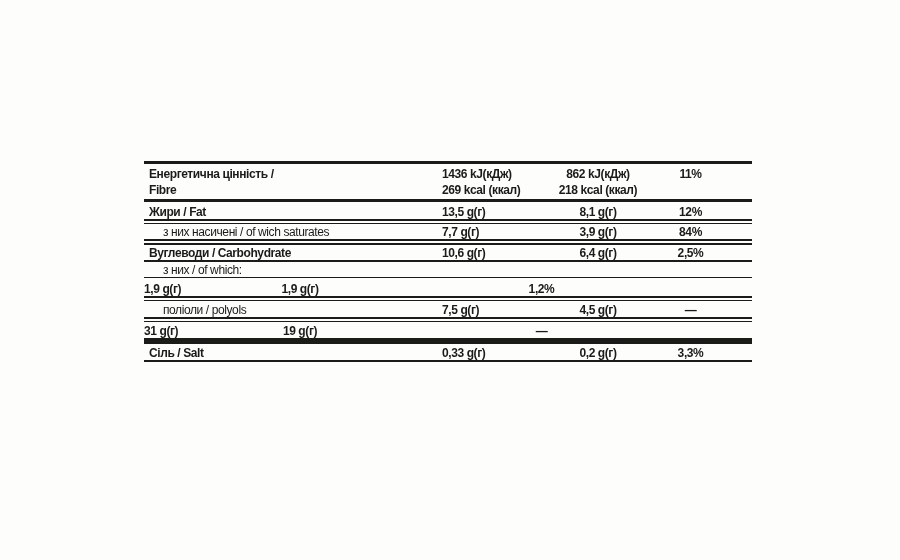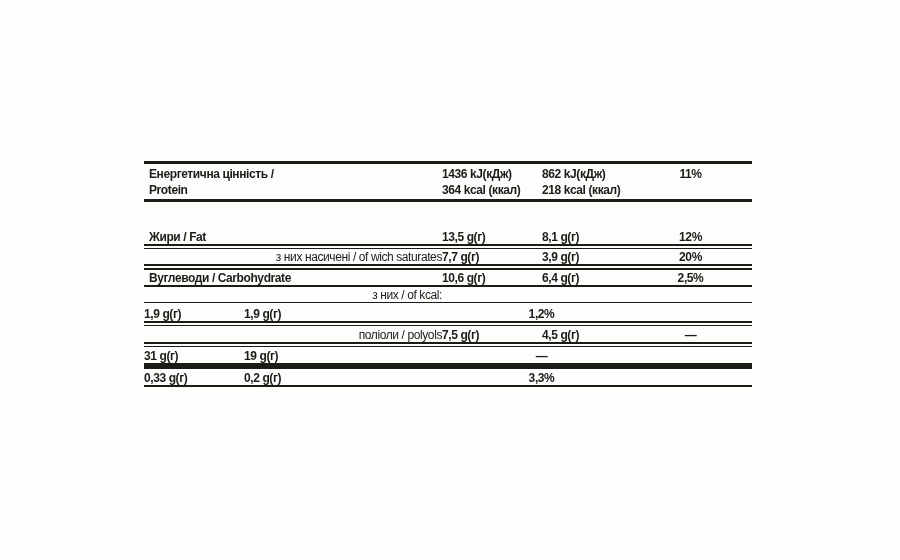--- a/index.html
+++ b/index.html
@@ -44,41 +44,40 @@
     display: flex;
     align-items: flex-end;
     padding-bottom: 1px;
     font-size: 12px;
     letter-spacing: -0.4px;
     line-height: 1;
     white-space: nowrap;
   }
   .r15 { height: 15px; }
   .r16 { height: 16px; }
-  .r17 { height: 17px; margin-top: 25px; }
+  .r17 { height: 17px; }
   .r18 { height: 18px; }
   .row .name {
     flex: 0 0 298px;
     padding-left: 5px;
     font-weight: 700;
     overflow: visible;
   }
   .row.sub .name {
     padding-left: 19px;
     font-weight: 400;
-    text-align: right;
   }
   .row .v1 {
     flex: 0 0 100px;
     font-weight: 700;
   }
   .row .v2 {
     flex: 0 0 112px;
     font-weight: 700;
-    text-align: left;
+    text-align: center;
   }
   .row .pct {
     flex: 1 1 auto;
     font-weight: 700;
     text-align: center;
     padding-right: 25px;
   }
   
   .row.energy {
     height: 35px;
@@ -93,25 +92,25 @@
 <body>
 
 <div class="canvas">
   <div class="ntable">
 
     <div class="divider d3"></div>
 
     <div class="row energy">
       <div class="name cell2">
         <div>Енергетична цінність /</div>
-        <div>Protein</div>
+        <div>Fibre</div>
       </div>
       <div class="v1 cell2">
         <div>1436 kJ(кДж)</div>
-        <div>364 kcal (ккал)</div>
+        <div>269 kcal (ккал)</div>
       </div>
       <div class="v2 cell2">
         <div>862 kJ(кДж)</div>
         <div>218 kcal (ккал)</div>
       </div>
       <div class="pct">11%</div>
     </div>
 
     <div class="divider d3"></div>
 
@@ -121,36 +120,36 @@
       <div class="v2">8,1 g(г)</div>
       <div class="pct">12%</div>
     </div>
 
     <div class="divider ddouble thin"></div>
 
     <div class="row sub r15">
       <div class="name">з них насичені / of wich saturates</div>
       <div class="v1">7,7 g(г)</div>
       <div class="v2">3,9 g(г)</div>
-      <div class="pct">20%</div>
+      <div class="pct">84%</div>
     </div>
 
     <div class="divider ddouble"></div>
 
     <div class="row r15">
       <div class="name">Вуглеводи / Carbohydrate</div>
       <div class="v1">10,6 g(г)</div>
       <div class="v2">6,4 g(г)</div>
       <div class="pct">2,5%</div>
     </div>
 
     <div class="divider d2"></div>
 
     <div class="row sub r15">
-      <div class="name">з них / of kcal:</div>
+      <div class="name">з них / of which:</div>
       <div class="v1"></div>
       <div class="v2"></div>
       <div class="pct"></div>
     </div>
 
     <div class="divider d1"></div>
 
     <div class="row sub r18">
       <div class="v1">1,9 g(г)</div>
       <div class="v2">1,9 g(г)</div>
@@ -173,20 +172,21 @@
       <div class="v2">19 g(г)</div>
       <div class="pct">—</div>
     </div>
 
     <div class="divider d3"></div>
 
 
     <div class="divider d3"></div>
 
     <div class="row r16">
+      <div class="name">Сіль / Salt</div>
       <div class="v1">0,33 g(г)</div>
       <div class="v2">0,2 g(г)</div>
       <div class="pct">3,3%</div>
     </div>
 
     <div class="divider d2"></div>
 
   </div>
 </div>
 

